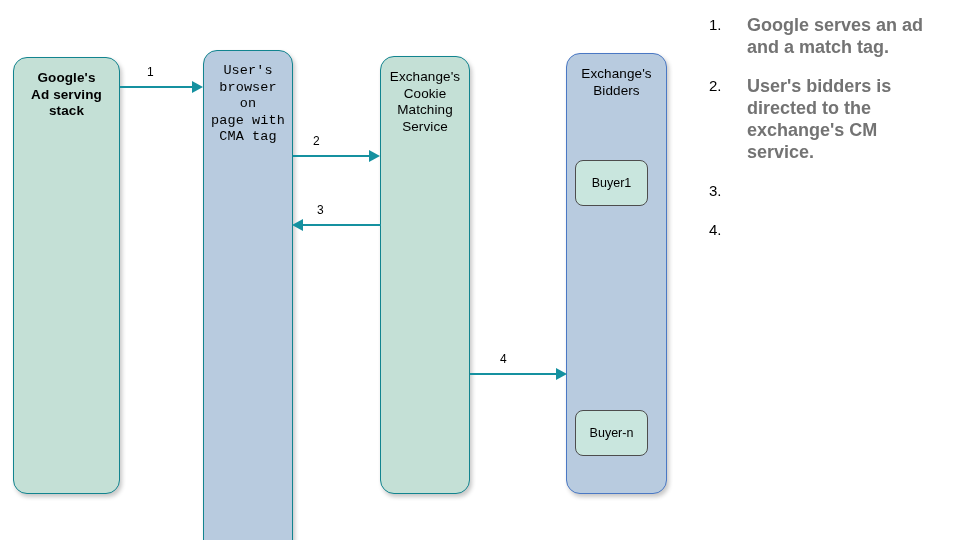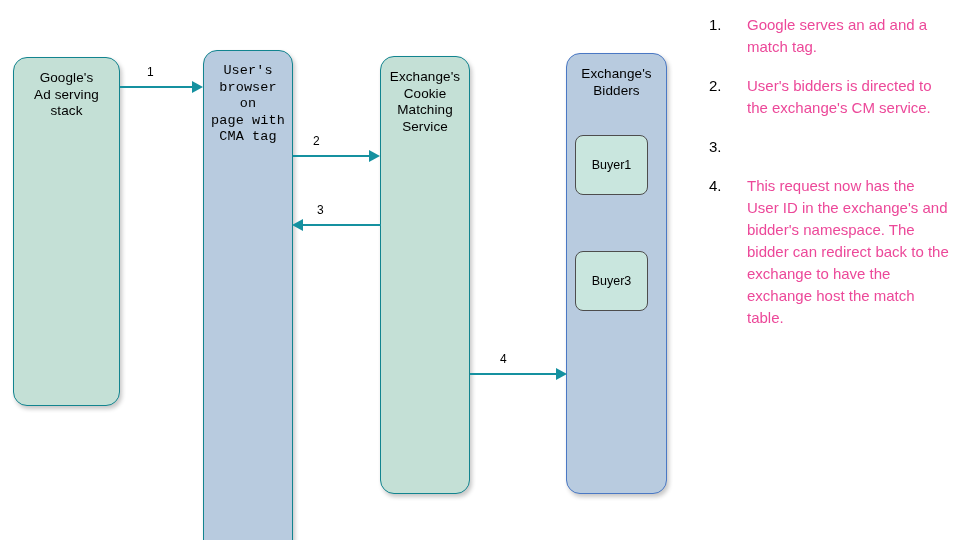--- a/index.html
+++ b/index.html
@@ -47,40 +47,41 @@
   }
   .pillar.blue {
     background: #b8cbdf;
     border: 1.4px solid #12848f;
   }
   .pillar.blue-alt {
     background: #b8cbdf;
     border: 1.4px solid #4a78c4;
   }
 
-  #pillar-google  { left: 13px;  top: 57px; width: 107px; height: 349px; }
+  #pillar-google  { left: 13px;  top: 57px; width: 107px; height: 437px; font-weight: bold; }
   #pillar-browser { left: 203px; top: 50px; width: 90px;  height: 524px; font-family: Liberation Mono, monospace; }
   #pillar-cms     { left: 380px; top: 56px; width: 90px;  height: 438px; }
   #pillar-bidders { left: 566px; top: 53px; width: 101px; height: 441px; }
 
   
   .buyer-box {
     position: absolute;
     box-sizing: border-box;
     width: 73px;
-    height: 60px;
+    height: 46px;
     left: 575px;
     background: #c9e6de;
     border: 1.2px solid #4d4d4d;
     border-radius: 8px;
     display: flex;
     align-items: center;
     justify-content: center;
     font-size: 12.5px;
     color: #000;
+    margin-top: 25px;
   }
   #buyer-1 { top: 135px; }
   #buyer-2 { top: 193px; }
   #buyer-3 { top: 251px; }
   #buyer-n { top: 385px; }
 
   
   .arrow-line {
     position: absolute;
     height: 2px;
@@ -135,24 +136,25 @@
     margin-bottom: 17px;
   }
   .legend-num {
     width: 38px;
     flex: 0 0 38px;
     font-size: 15px;
     line-height: 22px;
     color: #000;
   }
   .legend-text {
-    font-size: 15px;
+    font-size: 18px;
     line-height: 22px;
-    color: #ec4899;
+    color: #737373;
     flex: 1 1 auto;
+    font-weight: bold;
   }
 </style>
 </head>
 <body>
 
 <div id="diagram-canvas">
 
   <div class="pillar green" id="pillar-google">
     <span class="pillar-label">Google's
 Ad serving
@@ -174,22 +176,22 @@
   </div>
 
   <div class="pillar blue-alt" id="pillar-bidders">
     <span class="pillar-label">Exchange's
 Bidders</span>
   </div>
 
   <div class="buyer-box" id="buyer-1">
     <span>Buyer1</span>
   </div>
-  <div class="buyer-box" id="buyer-3">
-    <span>Buyer3</span>
+  <div class="buyer-box" id="buyer-n">
+    <span>Buyer-n</span>
   </div>
 
   <div class="arrow-line" id="arrow1-line"></div>
   <div class="arrow-head right" id="arrow1-head"></div>
   <div class="arrow-num" id="arrow1-num">1</div>
 
   <div class="arrow-line" id="arrow2-line"></div>
   <div class="arrow-head right" id="arrow2-head"></div>
   <div class="arrow-num" id="arrow2-num">2</div>
 
@@ -208,17 +210,16 @@
     </li>
     <li class="legend-item">
       <span class="legend-num">2.</span>
       <span class="legend-text">User's bidders is directed to the exchange's CM service.</span>
     </li>
     <li class="legend-item">
       <span class="legend-num">3.</span>
     </li>
     <li class="legend-item">
       <span class="legend-num">4.</span>
-      <span class="legend-text">This request now has the User ID in the exchange's and bidder's namespace. The bidder can redirect back to the exchange to have the exchange host the match table.</span>
     </li>
   </ol>
 
 </div>
 
 </body></html>

